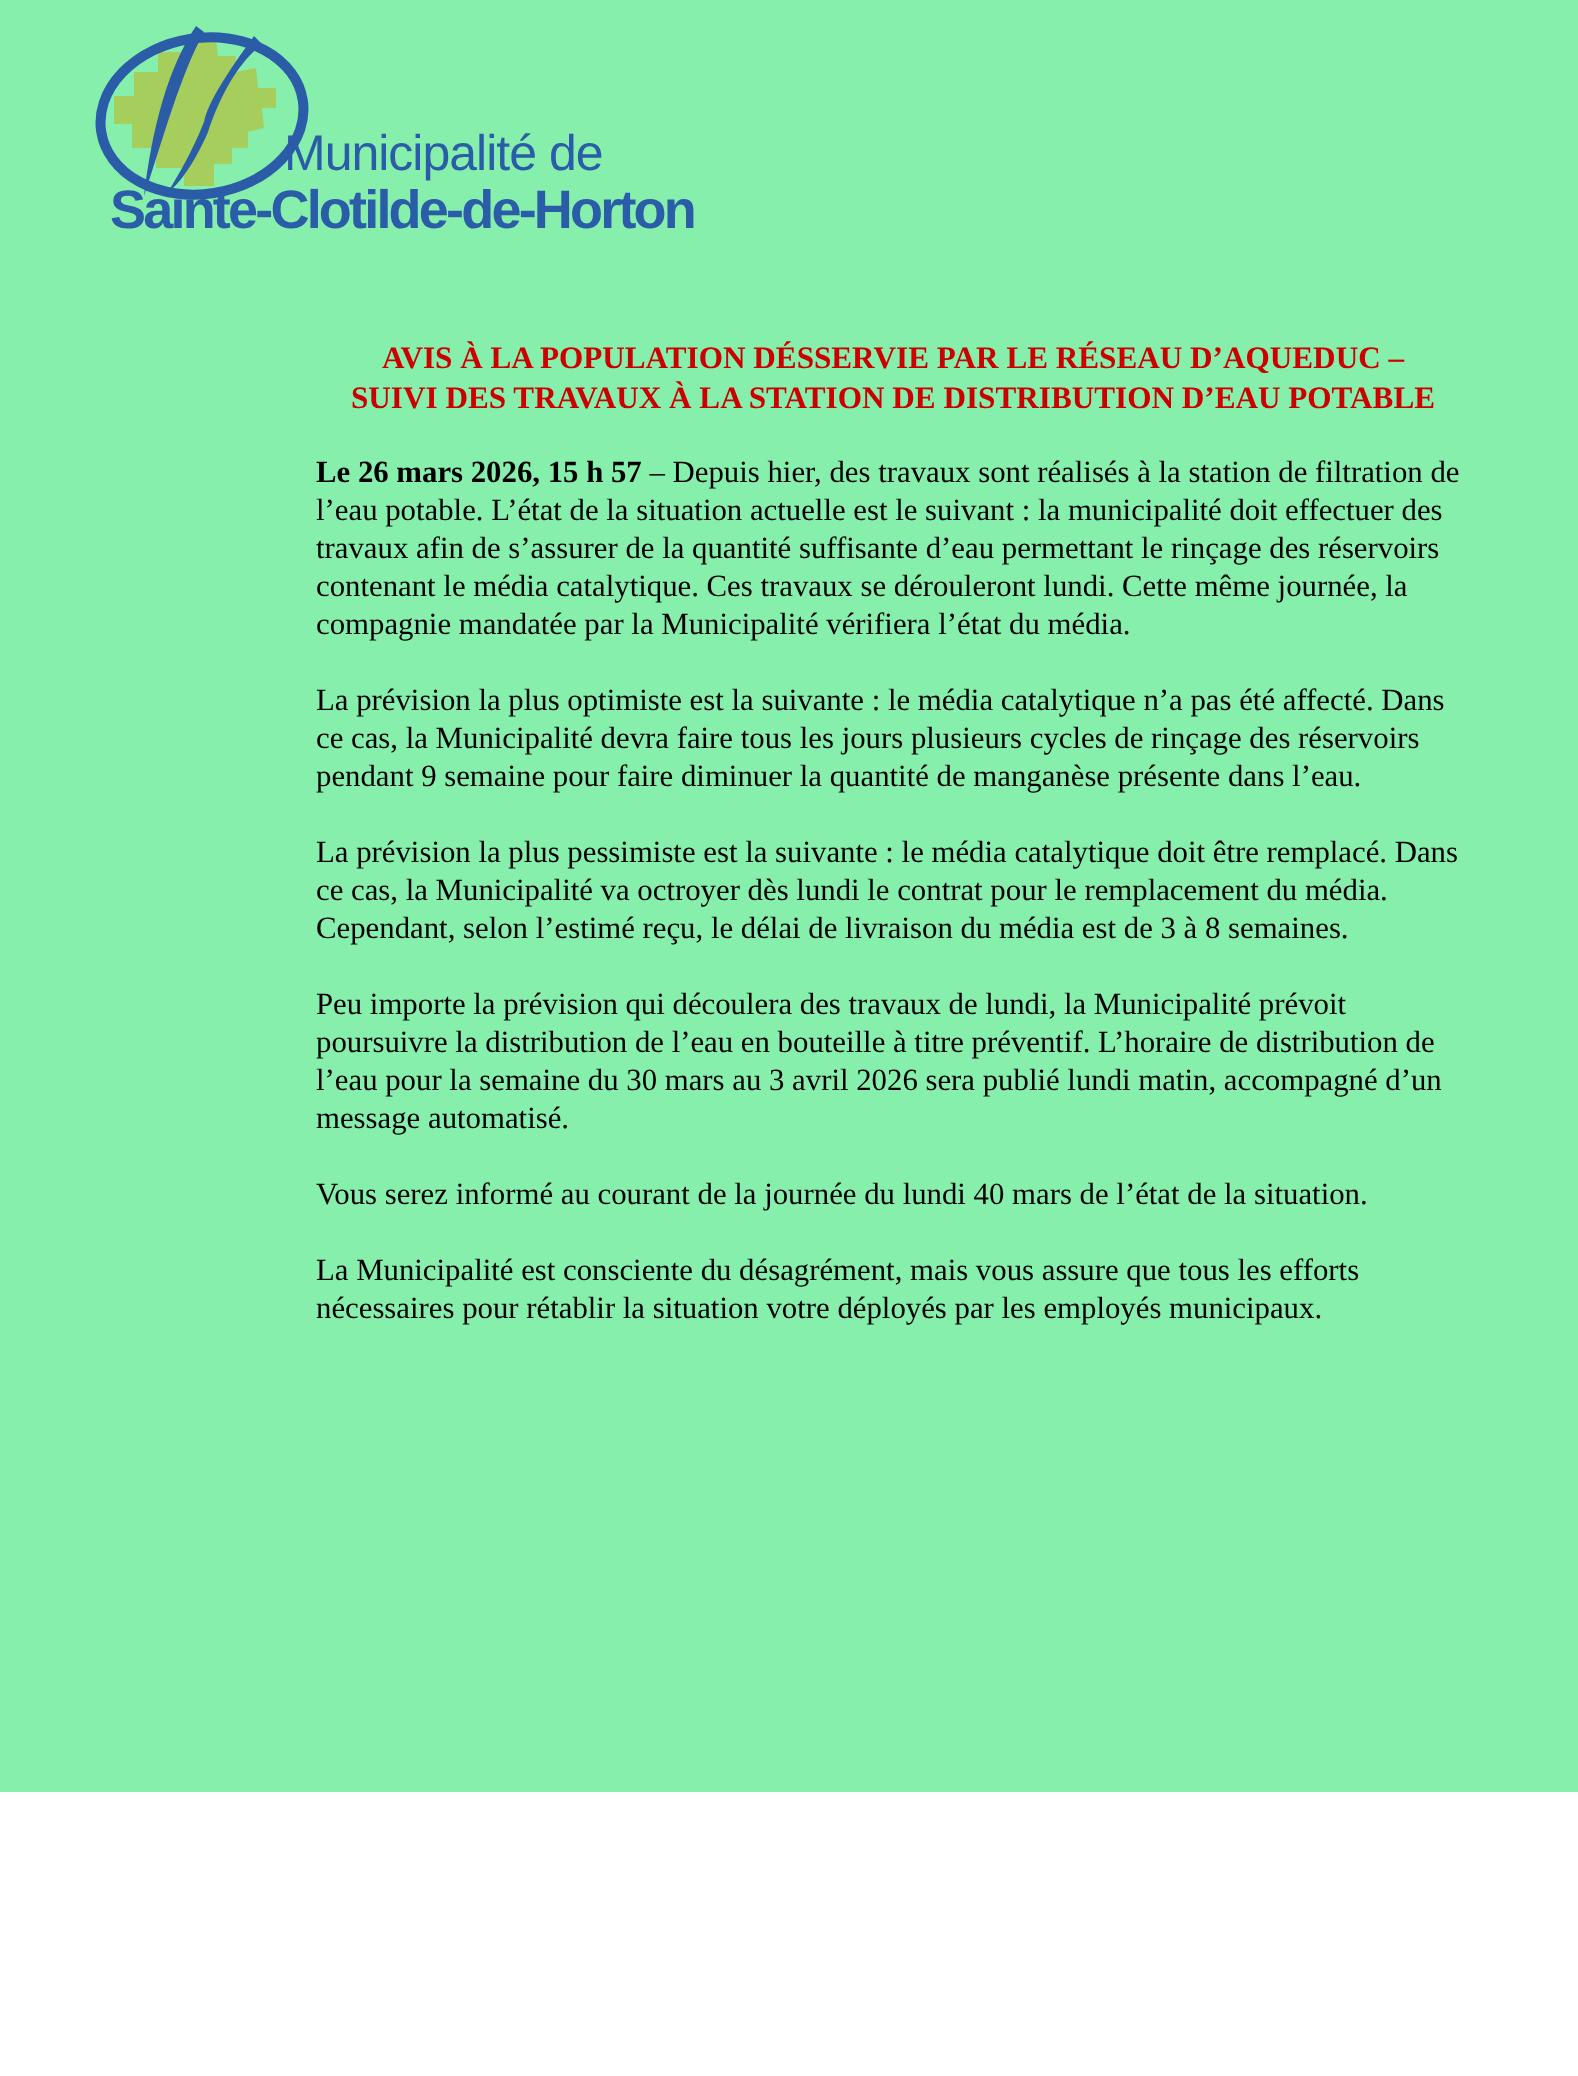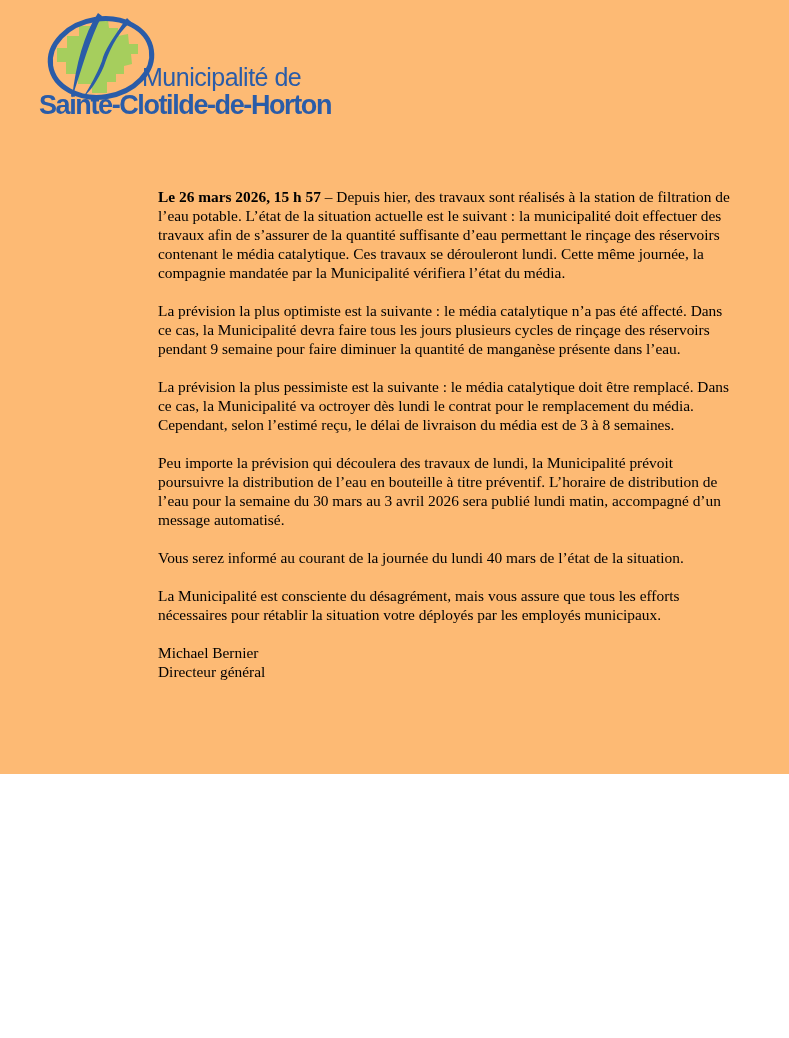--- a/index.html
+++ b/index.html
@@ -3,41 +3,41 @@
 <meta charset="utf-8">
 <style>
   html, body { margin: 0; padding: 0; }
   body {
     width: 789px; height: 1038px;
     background: #ffffff;
     font-family: "Liberation Serif", serif;
   }
   .page {
     position: relative;
-    width: 789px; height: 774px;
-    background: #fdba74;
+    width: 789px; height: 896px;
+    background: #86efac;
     overflow: hidden;
     color: #000000;
   }
 
   
   .logo {
     position: absolute;
     left: 38px; top: 6px;
     width: 260px; height: 120px;
   }
   .logo svg { position: absolute; left: 0; top: 0; }
   .org1 {
     position: absolute; left: 104px; top: 57px;
     font-family: "Liberation Sans", sans-serif;
     font-size: 25px; letter-spacing: -0.5px;
     color: #2A5CA8; white-space: nowrap;
   }
   .org2 {
-    position: absolute; left: 1px; top: 84px;
+    position: absolute; left: 17px; top: 84px;
     font-family: "Liberation Sans", sans-serif;
     font-size: 27px; font-weight: bold; letter-spacing: -1.4px;
     color: #2A5CA8; white-space: nowrap;
   }
 
   
   .content {
     position: absolute;
     left: 158px; top: 170px;
     width: 577px;
@@ -71,34 +71,32 @@
 
       <path fill="#2A5CA8" d="M89,12 C76,30 66,45 64,55 C58,70 52,80 46,90 C52,86 60,74 66,60 C70,48 78,28 93,16 Z"></path>
     </svg>
     <span class="org1">Municipalité de</span>
     <span class="org2">Sainte-Clotilde-de-Horton</span>
   </div>
 
   <div class="content">
 
     <h1 class="title">
+      <span>AVIS À LA POPULATION DÉSSERVIE PAR LE RÉSEAU D’AQUEDUC –</span>
+      <span>SUIVI DES TRAVAUX À LA STATION DE DISTRIBUTION D’EAU POTABLE</span>
     </h1>
 
     <p><strong>Le 26 mars 2026, 15 h 57</strong><span> – Depuis hier, des travaux sont réalisés à la station de filtration de l’eau potable. L’état de la situation actuelle est le suivant : la municipalité doit effectuer des travaux afin de s’assurer de la quantité suffisante d’eau permettant le rinçage des réservoirs contenant le média catalytique. Ces travaux se dérouleront lundi. Cette même journée, la compagnie mandatée par la Municipalité vérifiera l’état du média.</span></p>
 
     <p>La prévision la plus optimiste est la suivante : le média catalytique n’a pas été affecté. Dans ce cas, la Municipalité devra faire tous les jours plusieurs cycles de rinçage des réservoirs pendant 9 semaine pour faire diminuer la quantité de manganèse présente dans l’eau.</p>
 
     <p>La prévision la plus pessimiste est la suivante : le média catalytique doit être remplacé. Dans ce cas, la Municipalité va octroyer dès lundi le contrat pour le remplacement du média. Cependant, selon l’estimé reçu, le délai de livraison du média est de 3 à 8 semaines.</p>
 
     <p>Peu importe la prévision qui découlera des travaux de lundi, la Municipalité prévoit poursuivre la distribution de l’eau en bouteille à titre préventif. L’horaire de distribution de l’eau pour la semaine du 30 mars au 3 avril 2026 sera publié lundi matin, accompagné d’un message automatisé.</p>
 
     <p>Vous serez informé au courant de la journée du lundi 40 mars de l’état de la situation.</p>
 
     <p>La Municipalité est consciente du désagrément, mais vous assure que tous les efforts nécessaires pour rétablir la situation votre déployés par les employés municipaux.</p>
 
 
-    <p class="sig">
-      <span>Michael Bernier</span>
-      <span>Directeur général</span>
-    </p>
 
   </div>
 </div>
 
 </body></html>

